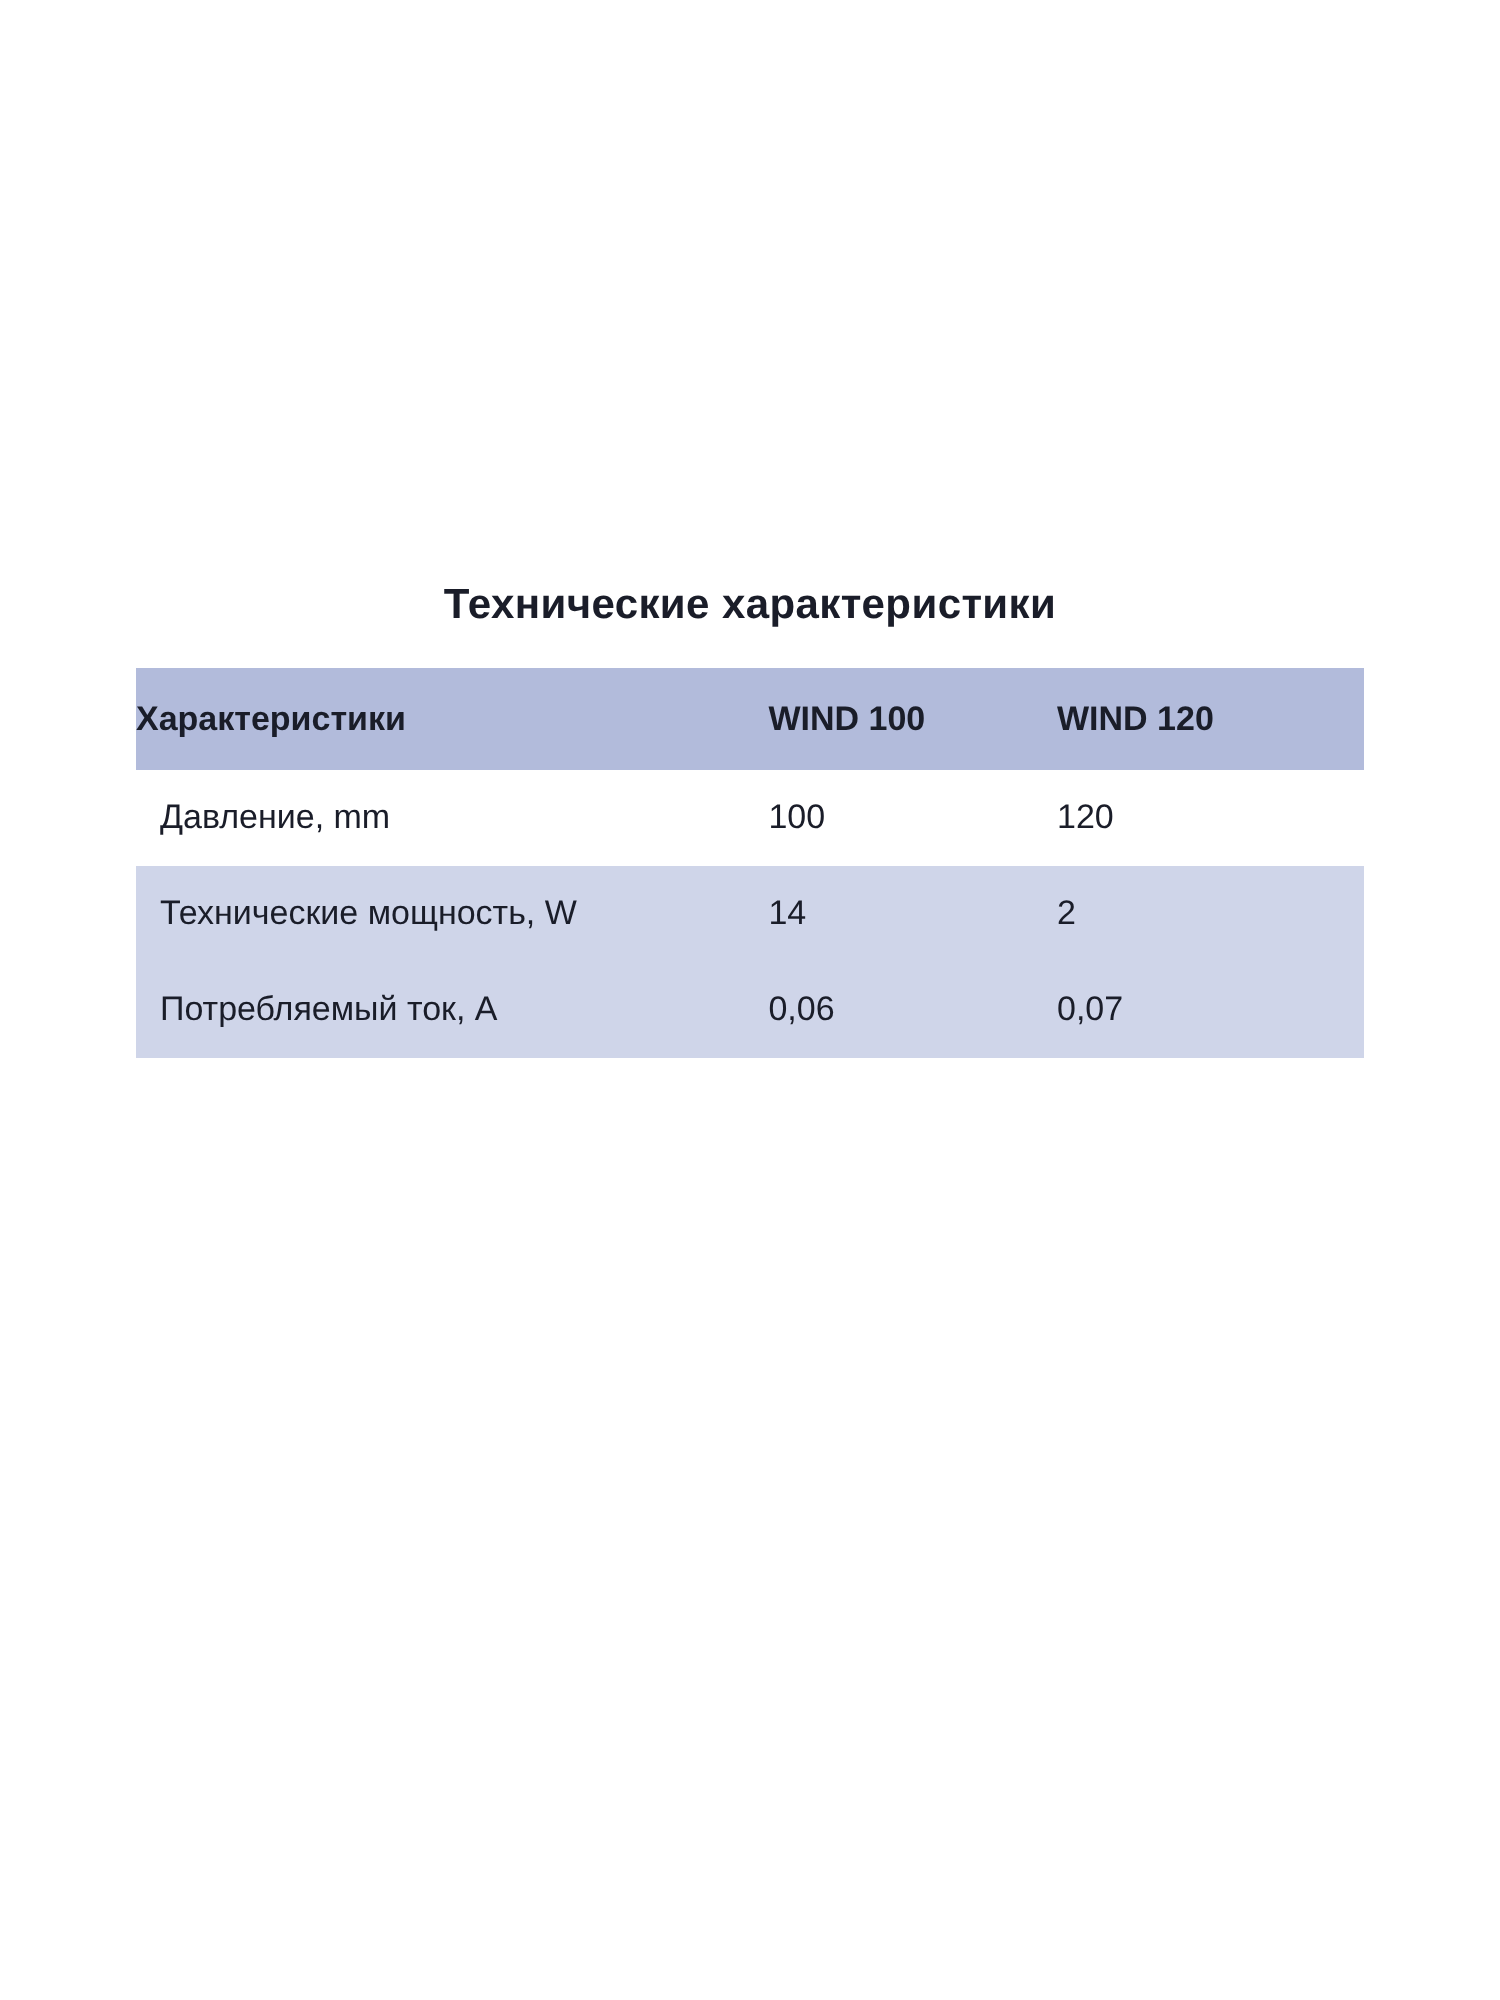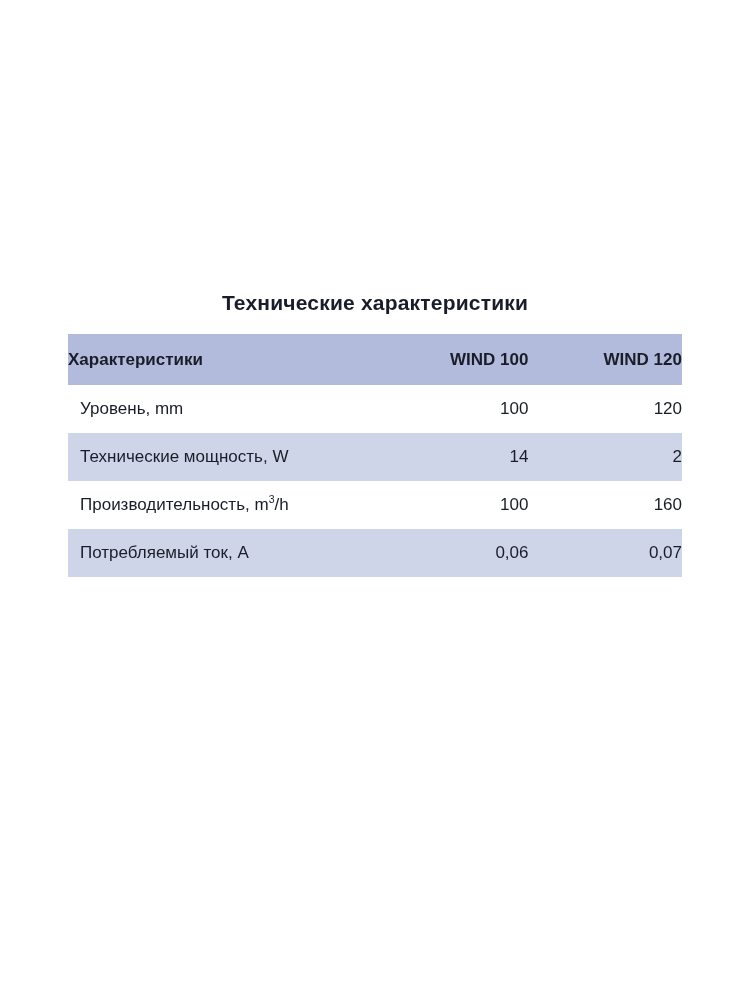--- a/index.html
+++ b/index.html
@@ -48,21 +48,21 @@
   .spec-table td{
     height:48px;
     padding:0;
     font-weight:500;
   }
   .col-label{width:51.5%;}
   .col-v1{width:23.5%;}
   .col-v2{width:25%;}
   th.col-label{text-align:left;}
   td.col-label{text-align:left;padding-left:12px;}
-  .col-v1,.col-v2{text-align:right;}
+  .col-v1,.col-v2{text-align:left;}
   tr.shaded td{background:var(--row-alt-bg);}
   tr.plain td{background:var(--row-bg);}
   sup.unit-sup{
     font-size:0.62em;
     vertical-align:super;
     line-height:0;
   }
 </style>
 </head>
 <body>
@@ -73,33 +73,28 @@
   <table class="spec-table">
     <thead>
       <tr>
         <th class="col-label">Характеристики</th>
         <th class="col-v1">WIND 100</th>
         <th class="col-v2">WIND 120</th>
       </tr>
     </thead>
     <tbody id="spec-body">
         <tr class="plain">
-          <td class="col-label">Уровень, mm</td>
+          <td class="col-label">Давление, mm</td>
           <td class="col-v1">100</td>
           <td class="col-v2">120</td>
         </tr>
         <tr class="shaded">
           <td class="col-label">Технические мощность, W</td>
           <td class="col-v1">14</td>
           <td class="col-v2">2</td>
-        </tr>
-        <tr class="plain">
-          <td class="col-label">Производительность, m<sup class="unit-sup">3</sup>/h</td>
-          <td class="col-v1">100</td>
-          <td class="col-v2">160</td>
         </tr>
         <tr class="shaded">
           <td class="col-label">Потребляемый ток, A</td>
           <td class="col-v1">0,06</td>
           <td class="col-v2">0,07</td>
         </tr>
       </tbody>
   </table>
 </div>
 

